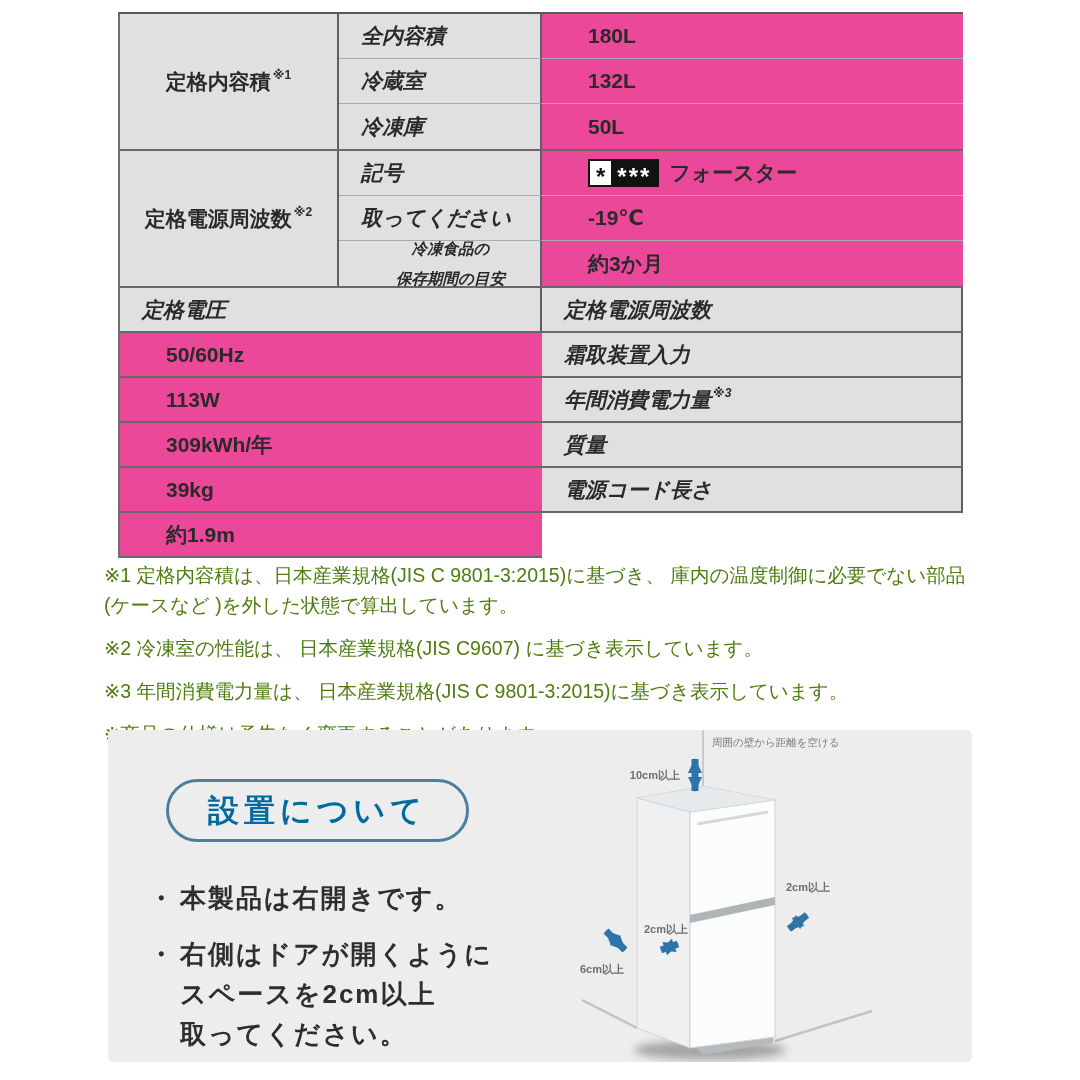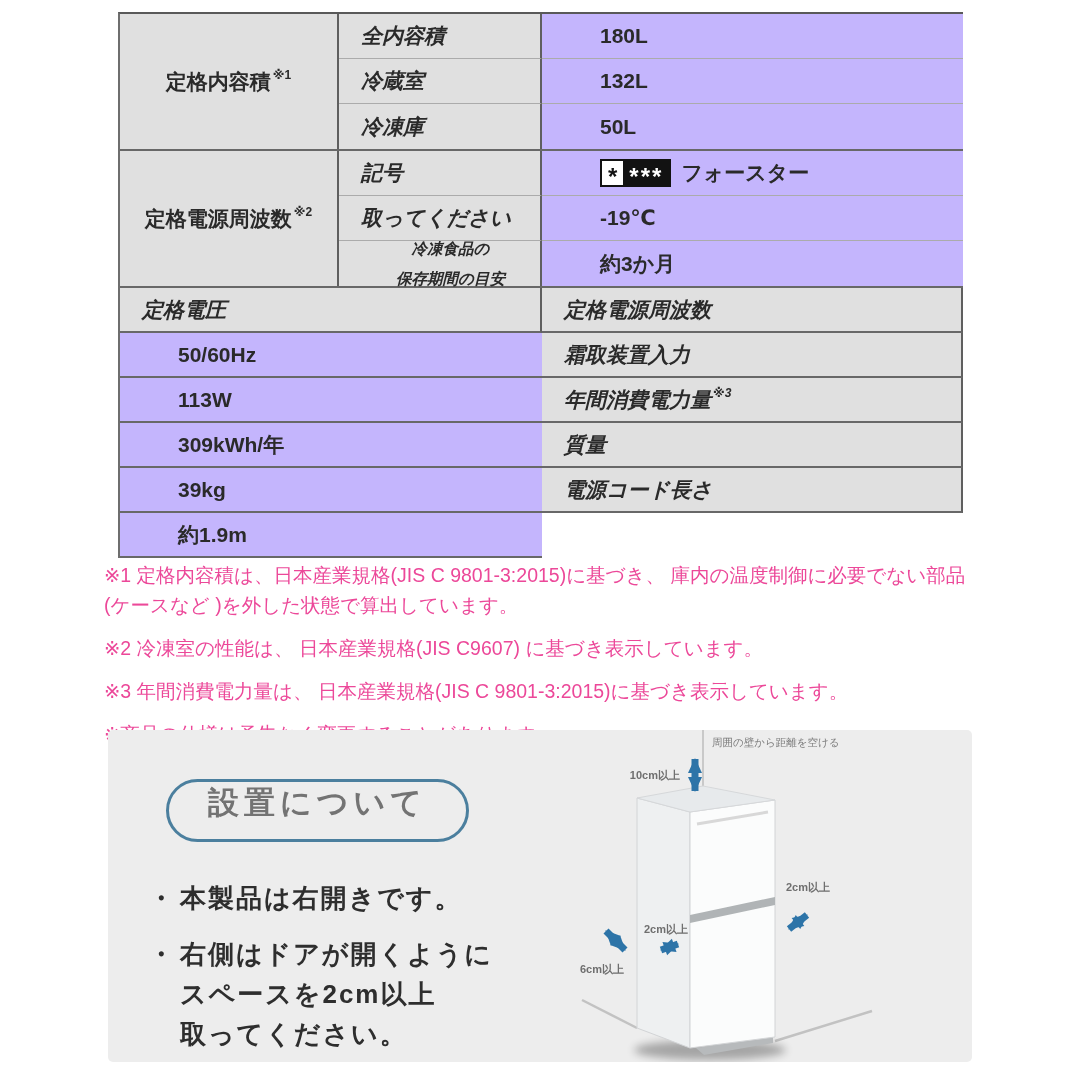--- a/index.html
+++ b/index.html
@@ -12,46 +12,46 @@
                 color:#2a2a2a; }
   .sec { display:grid; }
   .secA, .secB { grid-template-columns:219px 203px 1fr; border-bottom:2px solid #686868; }
   .secC { grid-template-columns:422px 1fr; }
   .cell { height:45px; display:flex; align-items:center; font-size:21px; font-weight:600; }
   .lab { background:#e0e0e0; padding-left:22px;font-style:italic; }
   .group-lab { background:#e0e0e0; grid-row:1 / span 3; display:flex; align-items:center;
                justify-content:center; border-right:2px solid #5f5f5f; font-size:21px; font-weight:600; }
   .sub-lab { border-right:2px solid #5f5f5f; }
   .inner-line { border-bottom:1px solid #ababab; }
-  .val { background:#c4b5fd; padding-left:58px; }
+  .val { background:#ec4899; padding-left:46px; }
   .secC .cell { border-bottom:2px solid #686868; }
   .secC .lab { border-right:2px solid #5f5f5f; }
   sup.fn { font-size:12px; font-weight:600; transform:translateY(-7px); margin-left:2px; }
   .two-line { display:flex; flex-direction:column; justify-content:center; line-height:19px; }
   .two-line span { font-size:15.5px; font-weight:600; }
 
   
   .star-badge { display:inline-flex; align-items:stretch; border:2px solid #121212; height:28px; }
   .star-badge .seg { display:flex; align-items:center; padding:0 6px; }
   .seg-out { background:#fff; color:#121212; }
   .seg-in  { background:#121212; color:#ffffff; letter-spacing:2px; }
   .star-glyph { font-size:24px; font-weight:700; line-height:1; transform:translateY(4px); }
   .badge-suffix { margin-left:10px; }
 
   
-  .footnotes { position:absolute; left:104px; top:560px; width:876px; color:#ec4899;
+  .footnotes { position:absolute; left:104px; top:560px; width:876px; color:#4d7c0f;
                font-size:19.5px; line-height:30px; }
   .footnotes p { margin-bottom:13px; }
 
   
   .panel { position:absolute; left:108px; top:730px; width:864px; height:332px;
            background:#ededed; border-radius:5px; }
   .pill { position:absolute; left:58px; top:49px; width:303px; height:63px;
-          border:3px solid #4b7f9e; border-radius:32px; display:flex; 
-          justify-content:center; color:#737373; font-size:31px; font-weight:700; letter-spacing:5px; }
+          border:3px solid #4b7f9e; border-radius:32px; display:flex; align-items:center;
+          justify-content:center; color:#0369a1; font-size:31px; font-weight:700; letter-spacing:5px; }
   .bullets { position:absolute; left:40px; top:148px; color:#2e2e2e; font-size:26px;
              line-height:40px; font-weight:600; letter-spacing:2px; }
   .bullet { display:flex; }
   .bullet + .bullet { margin-top:16px; }
   .bullet .dot { width:32px; }
   .bullet-lines { display:flex; flex-direction:column; }
 
   .diagram { position:absolute; left:450px; top:0; }
   .dia-label { font-size:11px; fill:#6f6f6f; font-weight:600; }
   .dia-note { font-size:10.5px; fill:#7a7a7a; }

